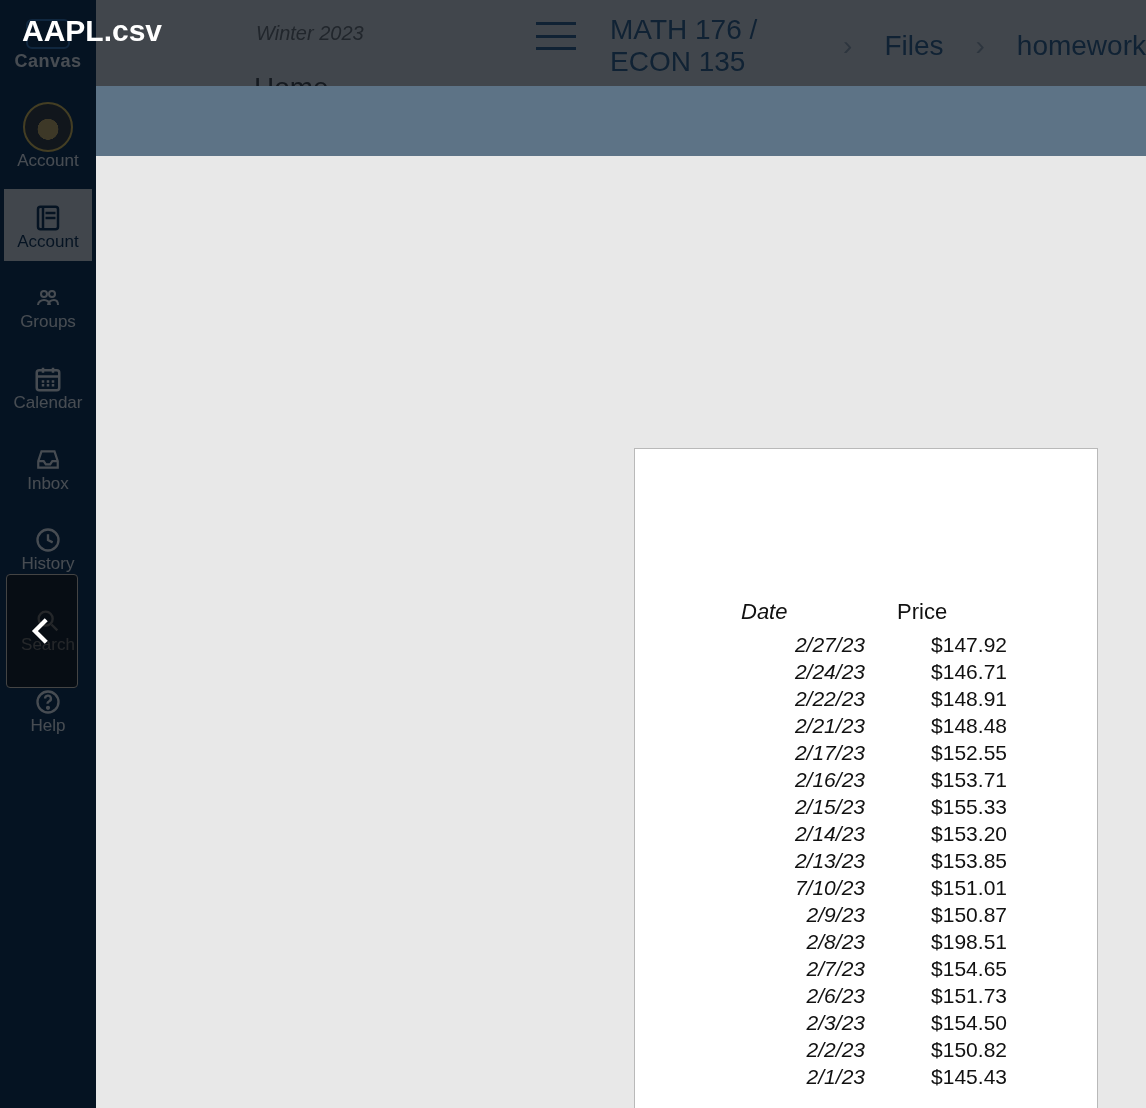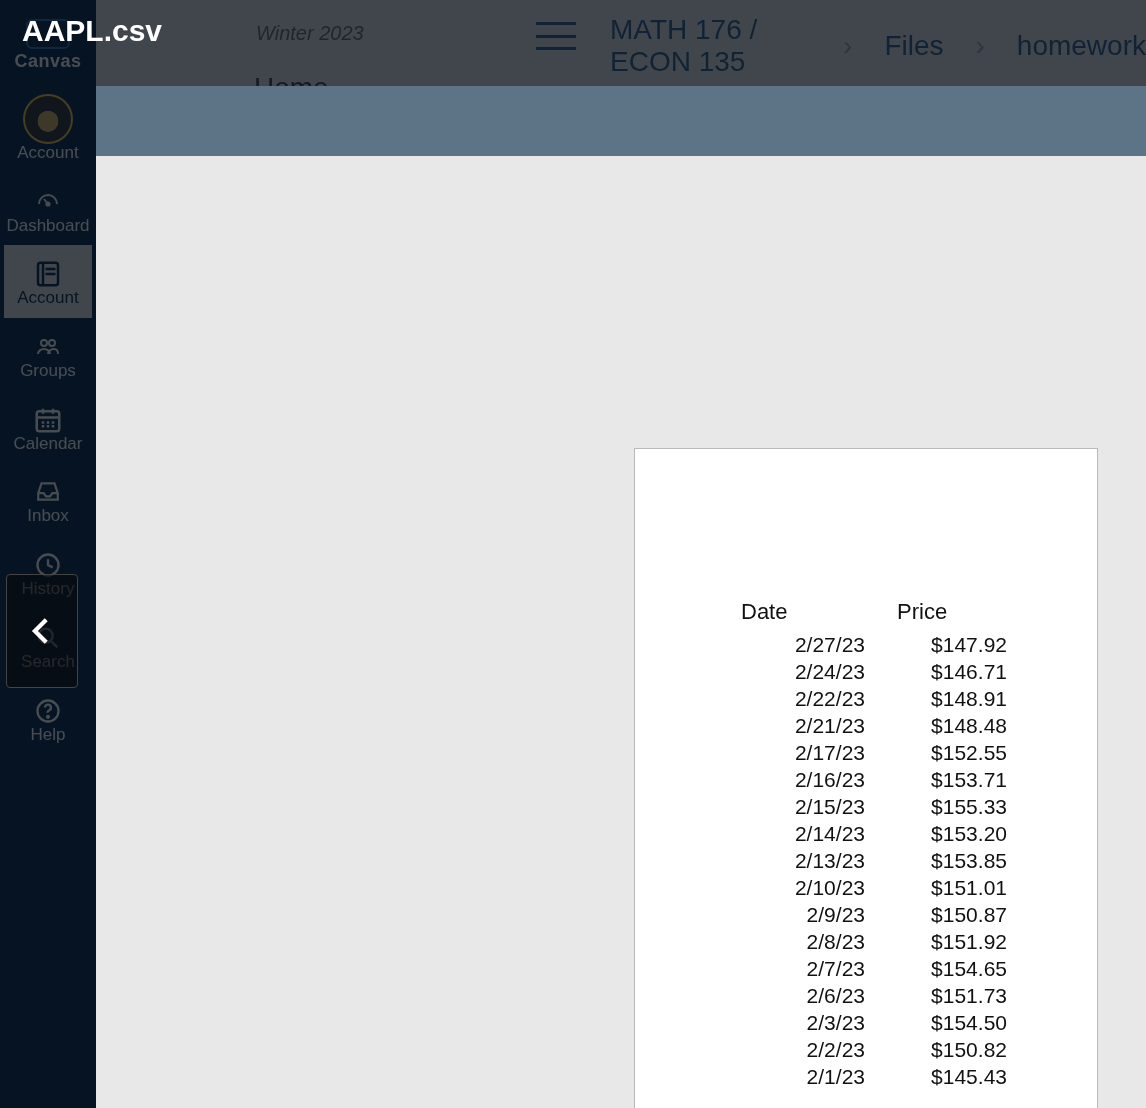--- a/index.html
+++ b/index.html
@@ -7,20 +7,21 @@
   body { position: relative; background: #e8e8e8; }
 
   
   .canvas-root { position: absolute; inset: 0; }
 
   .left-rail {
     position: absolute; left: 0; top: 0; bottom: 0; width: 96px;
     background: #022445; color: #fff; text-align: center;
     display: flex; flex-direction: column; align-items: center;
     padding-top: 10px;
+    gap: 8px;
   }
   .rail-logo {
     width: 96px; height: 70px; display: flex; flex-direction: column;
     align-items: center; justify-content: center; font-weight: 700;
   }
   .rail-logo .shape {
     width: 44px; height: 30px; border: 2px solid #2d70b7;
     border-radius: 6px; margin-bottom: 2px;
   }
   .rail-logo span { font-size: 18px; letter-spacing: 0.5px; }
@@ -77,21 +78,21 @@
   
   .page {
     position: absolute; right: 48px; top: 292px;
     width: 464px; min-height: 790px;
     background: #fff; border: 1px solid #b9b9b9;
     padding: 150px 36px 60px 36px;
     font-family: Arial, Helvetica, sans-serif;
   }
   .tbl { width: 300px; margin-left: auto; margin-right: 24px; }
   .tbl .hdr, .tbl .row { display: flex; }
-  .tbl .c-date { flex: 0 0 150px; text-align: right; padding-right: 22px; }
+  .tbl .c-date { flex: 0 0 150px; text-align: right; padding-right: 22px; font-style: italic; }
   .tbl .c-price { flex: 0 0 120px; text-align: right; }
   .tbl .hdr { font-size: 22px; color: #111; margin-bottom: 6px; }
   .tbl .hdr .c-date { text-align: left; padding-left: 4px; padding-right: 0; }
   .tbl .hdr .c-price { text-align: left; padding-left: 10px; }
   .tbl .row { font-size: 21px; color: #111; line-height: 27px; }
 </style>
 </head>
 <body>
 
 <div class="canvas-root">
@@ -99,30 +100,20 @@
     <div class="rail-logo">
       <div class="shape"></div>
       <span>Canvas</span>
     </div>
 
     <div class="rail-item">
       <div class="avatar"></div>
       <span>Account</span>
     </div>
 
-    <div class="rail-item">
-      <div class="ico">
-        <svg viewBox="0 0 24 24" width="34" height="24">
-            <path d="M3 14a9 9 0 0 1 18 0"></path>
-            <circle cx="12" cy="14" r="1.6" fill="currentColor"></circle>
-            <path d="M12 14 L8 9"></path>
-          </svg>
-      </div>
-      <span>Dashboard</span>
-    </div>
 
     <div class="rail-item active">
       <div class="ico">
         <svg viewBox="0 0 24 24" width="30" height="30">
             <rect x="4" y="3" width="16" height="18" rx="2"></rect>
             <path d="M8 3v18"></path>
             <path d="M10 8h8M10 12h8"></path>
           </svg>
       </div>
       <span>Account</span>
@@ -253,30 +244,30 @@
           </div>
           <div class="row">
             <div class="c-date">2/14/23</div>
             <div class="c-price">$153.20</div>
           </div>
           <div class="row">
             <div class="c-date">2/13/23</div>
             <div class="c-price">$153.85</div>
           </div>
           <div class="row">
-            <div class="c-date">2/10/23</div>
+            <div class="c-date">7/10/23</div>
             <div class="c-price">$151.01</div>
           </div>
           <div class="row">
             <div class="c-date">2/9/23</div>
             <div class="c-price">$150.87</div>
           </div>
           <div class="row">
             <div class="c-date">2/8/23</div>
-            <div class="c-price">$151.92</div>
+            <div class="c-price">$198.51</div>
           </div>
           <div class="row">
             <div class="c-date">2/7/23</div>
             <div class="c-price">$154.65</div>
           </div>
           <div class="row">
             <div class="c-date">2/6/23</div>
             <div class="c-price">$151.73</div>
           </div>
           <div class="row">

